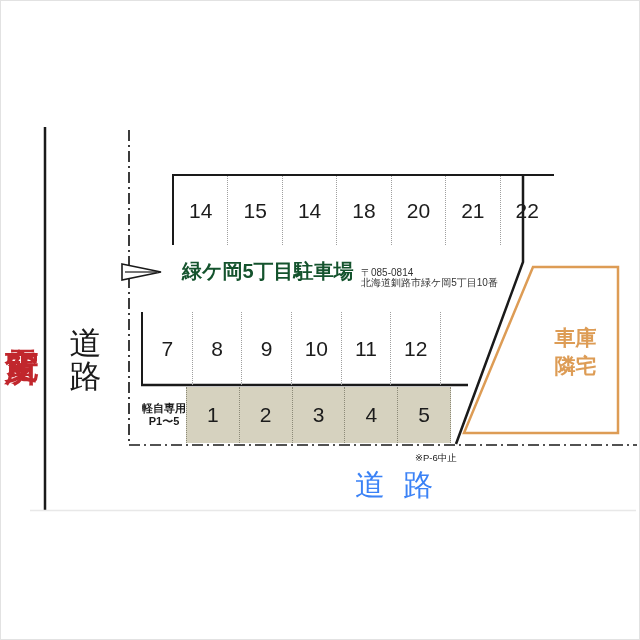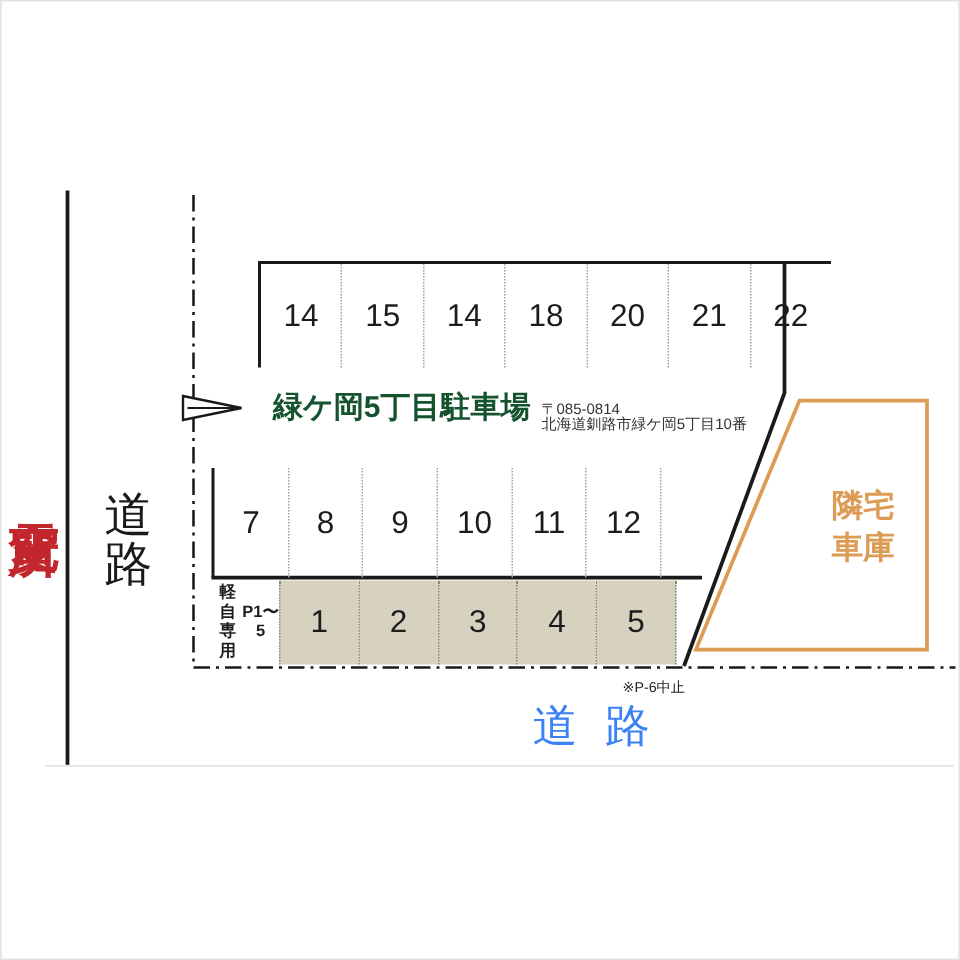--- a/index.html
+++ b/index.html
@@ -43,21 +43,21 @@
   }
   .row-top .stall:last-child{border-right:none;}
   .row-mid .stall:last-child{border-right:1.5px dotted #9f9f9f;}
 
   
   .lightcar-row{
     position:absolute;left:142px;top:387px;width:309px;height:56px;
     display:flex;box-sizing:border-box;
   }
   .lightcar-label{
-    width:44px;background:#ffffff;display:flex;flex-direction:row;
+    width:44px;background:#ffffff;display:flex;flex-direction:column;
     align-items:center;justify-content:center;
     font-size:11px;font-weight:bold;line-height:13px;color:#1c1c1c;text-align:center;
   }
   .lightcar-stalls{flex:1;display:flex;}
   .lightcar-stalls .stall{
     background:#d6d2bf;border-right:none;border-left:1.5px dotted #8c8a78;
   }
   .lightcar-stalls .stall:last-child{border-right:1.5px dotted #8c8a78;}
 
   
@@ -133,21 +133,21 @@
     <div class="lightcar-stalls">
         <div class="stall">1</div>
         <div class="stall">2</div>
         <div class="stall">3</div>
         <div class="stall">4</div>
         <div class="stall">5</div>
       </div>
   </div>
 
   <div class="garage-text">
+    <div>車庫</div>
     <div>隣宅</div>
-    <div>車庫</div>
   </div>
 
   <div class="note">※P-6中止</div>
 
   <div class="road-bottom">道 路</div>
 
 </div>
 
 </body></html>

